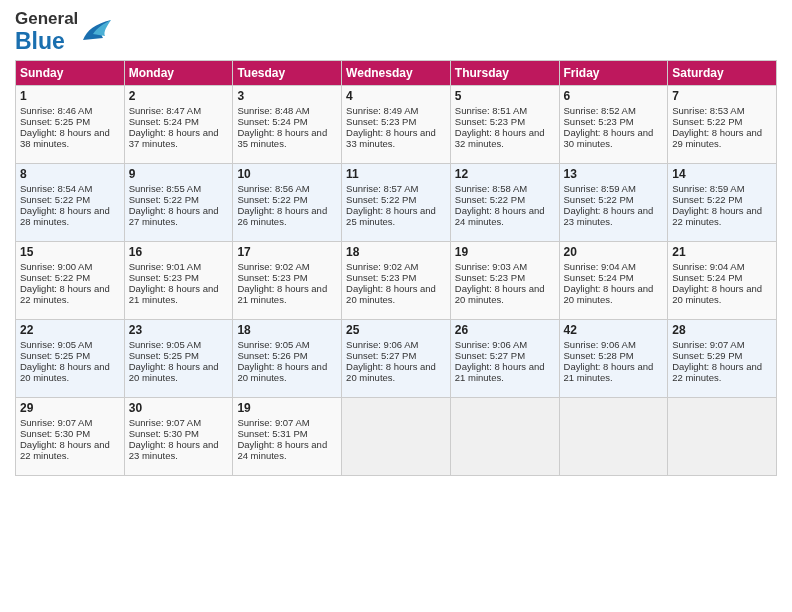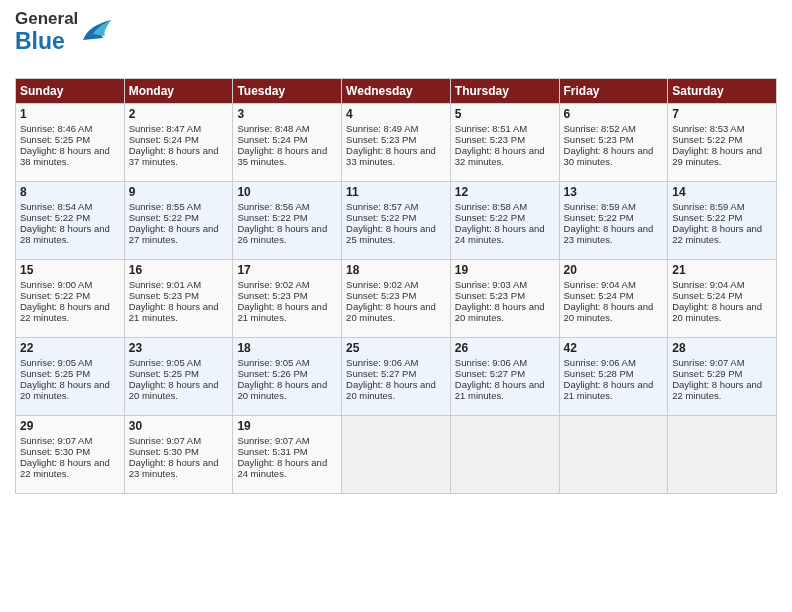--- a/index.html
+++ b/index.html
@@ -11,21 +11,21 @@
       overflow: hidden;
     }
     .container {
       width: 792px;
       padding: 10px 15px;
     }
     .header-row {
       display: flex;
       justify-content: space-between;
       align-items: flex-start;
-      margin-bottom: 24px;
+      margin-bottom: 6px;
     }
     .logo {
       display: flex;
       align-items: center;
     }
     .title-block {
       text-align: right;
     }
     .month-title {
       font-size: 32px;
@@ -35,21 +35,21 @@
     .location {
       font-size: 14px;
       color: #444;
     }
     table {
       width: 100%;
       border-collapse: collapse;
       table-layout: fixed;
     }
     thead tr th {
-      background-color: #7f1d1d;
+      background-color: #be185d;
       color: #fff;
       font-size: 12px;
       font-weight: bold;
       padding: 5px 4px;
       text-align: left;
       border: 1px solid #ccc;
     }
     tbody tr td {
       vertical-align: top;
       border: 1px solid #ccc;

